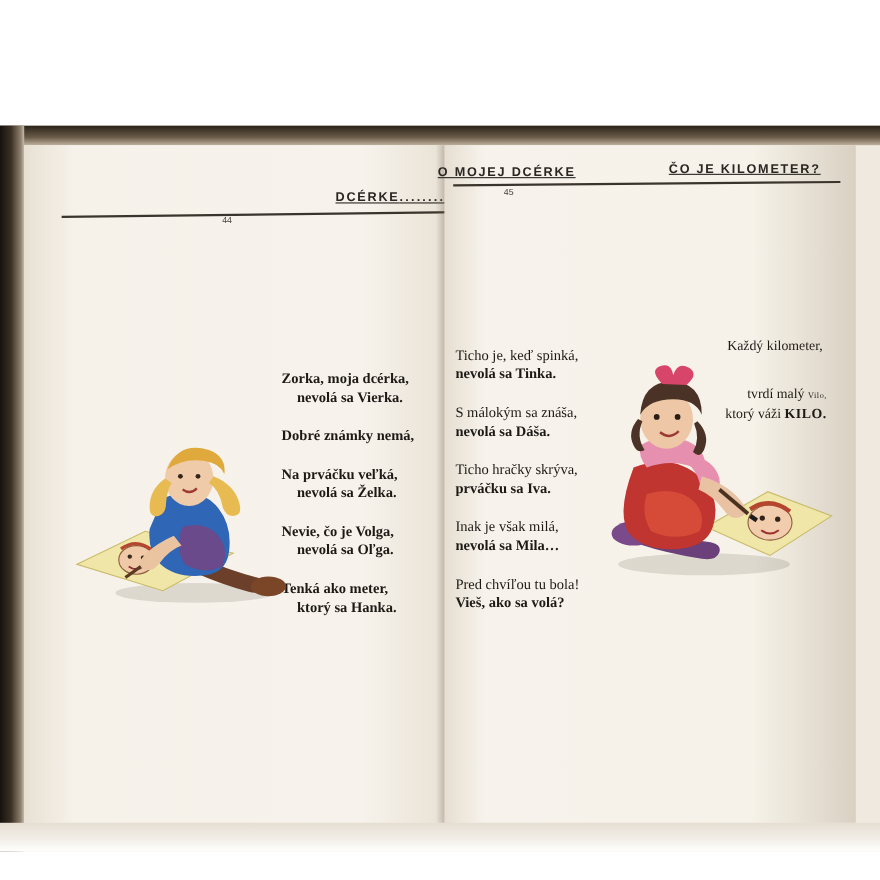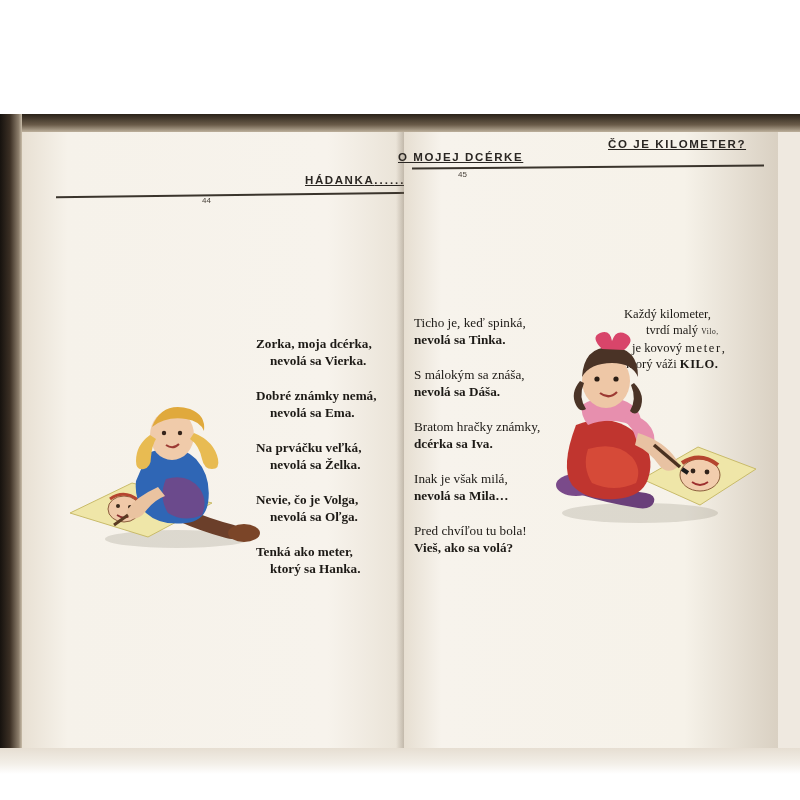--- a/index.html
+++ b/index.html
@@ -78,21 +78,21 @@
     font-family: "Liberation Sans", sans-serif;
     font-size: 11.5px;
     letter-spacing: 1.6px;
     color: #2a2622;
     white-space: nowrap;
     font-weight: 600;
     text-decoration: underline;
   }
   #rh-left   { left: 283px; top: 42px; }
   #rh-mid    { left: 398px; top: 37px; }
-  #rh-right  { left: 608px; top: 24px; }
+  #rh-right  { left: 608px; top: 34px; }
 
   .dots {
     letter-spacing: 2px;
   }
 
   
   .rule {
     position: absolute;
     height: 1.6px;
     background: #3a342c;
@@ -118,23 +118,23 @@
     line-height: 17px;
   }
   #col-1 { left: 234px; top: 203px; width: 160px; font-weight: bold; }
   #col-2 { left: 414px; top: 200px; width: 170px; }
   #col-3 { left: 620px; top: 192px; width: 165px; }
 
   .stanza { margin-bottom: 18px; }
   .stanza .l2 { padding-left: 14px; }
   #col-2 .stanza .l2 { padding-left: 0; font-weight: bold; }
 
-  #col-3 { text-align: left; font-size: 12.6px; line-height: 16px; }
+  #col-3 { text-align: center; font-size: 12.6px; line-height: 16px; }
   #col-3 .i1 { padding-left: 12px; }
-  #col-3 .i2 { padding-left: 26px; }
+  #col-3 .i2 { padding-left: 26px; margin-top: 28px; }
   #col-3 .i3 { padding-left: 4px; }
   #col-3 .i4 { padding-left: 6px; }
   .sp { letter-spacing: 1.6px; }
   .tiny { font-size: 7.5px; letter-spacing: .5px; }
   .kilo { font-weight: bold; letter-spacing: .5px; margin-top: 22px; }
 
   
   .illus { position: absolute; }
 
   
@@ -155,34 +155,33 @@
   <div class="white-band" id="band-bottom"></div>
 
   <div id="photo">
 
     <div class="top-edge"></div>
     <div class="left-shadow"></div>
 
     <div class="page-surface" id="page-left">
 
       <div class="runhead" id="rh-left">
-        <span>HÁDANKA</span><span class="dots">.........</span>
+        <span>DCÉRKE</span><span class="dots">.........</span>
       </div>
 
       <div class="rule" id="rule-left"></div>
       <div class="folio" id="folio-left">44</div>
 
       <div class="col" id="col-1">
         <div class="stanza">
           <div class="l1">Zorka, moja dcérka,</div>
           <div class="l2">nevolá sa Vierka.</div>
         </div>
         <div class="stanza">
           <div class="l1">Dobré známky nemá,</div>
-          <div class="l2">nevolá sa Ema.</div>
         </div>
         <div class="stanza">
           <div class="l1">Na prváčku veľká,</div>
           <div class="l2">nevolá sa Želka.</div>
         </div>
         <div class="stanza">
           <div class="l1">Nevie, čo je Volga,</div>
           <div class="l2">nevolá sa Oľga.</div>
         </div>
         <div class="stanza">
@@ -239,37 +238,36 @@
     <div class="col" id="col-2">
       <div class="stanza">
         <div class="l1">Ticho je, keď spinká,</div>
         <div class="l2">nevolá sa Tinka.</div>
       </div>
       <div class="stanza">
         <div class="l1">S málokým sa znáša,</div>
         <div class="l2">nevolá sa Dáša.</div>
       </div>
       <div class="stanza">
-        <div class="l1">Bratom hračky známky,</div>
-        <div class="l2">dcérka sa Iva.</div>
+        <div class="l1">Ticho hračky skrýva,</div>
+        <div class="l2">prváčku sa Iva.</div>
       </div>
       <div class="stanza">
         <div class="l1">Inak je však milá,</div>
         <div class="l2">nevolá sa Mila…</div>
       </div>
       <div class="stanza">
         <div class="l1">Pred chvíľou tu bola!</div>
         <div class="l2">Vieš, ako sa volá?</div>
       </div>
     </div>
 
     <div class="col" id="col-3">
       <div class="i3">Každý kilometer,</div>
       <div class="i2">tvrdí malý <span class="tiny">Vilo,</span></div>
-      <div class="i1">je kovový <span class="sp">meter</span>,</div>
       <div class="i4">ktorý váži <span class="kilo">KILO.</span></div>
     </div>
 
     <div class="illus" id="illus-right">
       <svg width="230" height="200" viewBox="0 0 230 200">
         <ellipse cx="110" cy="184" rx="78" ry="10" fill="rgba(90,80,65,0.16)"></ellipse>
 
         <polygon points="112,150 168,118 226,140 170,176" fill="#efe6a8" stroke="#c9bb6a" stroke-width="1"></polygon>
 
         <ellipse cx="170" cy="146" rx="20" ry="16" fill="#f2cdad" stroke="#8b5e3c" stroke-width="1"></ellipse>

